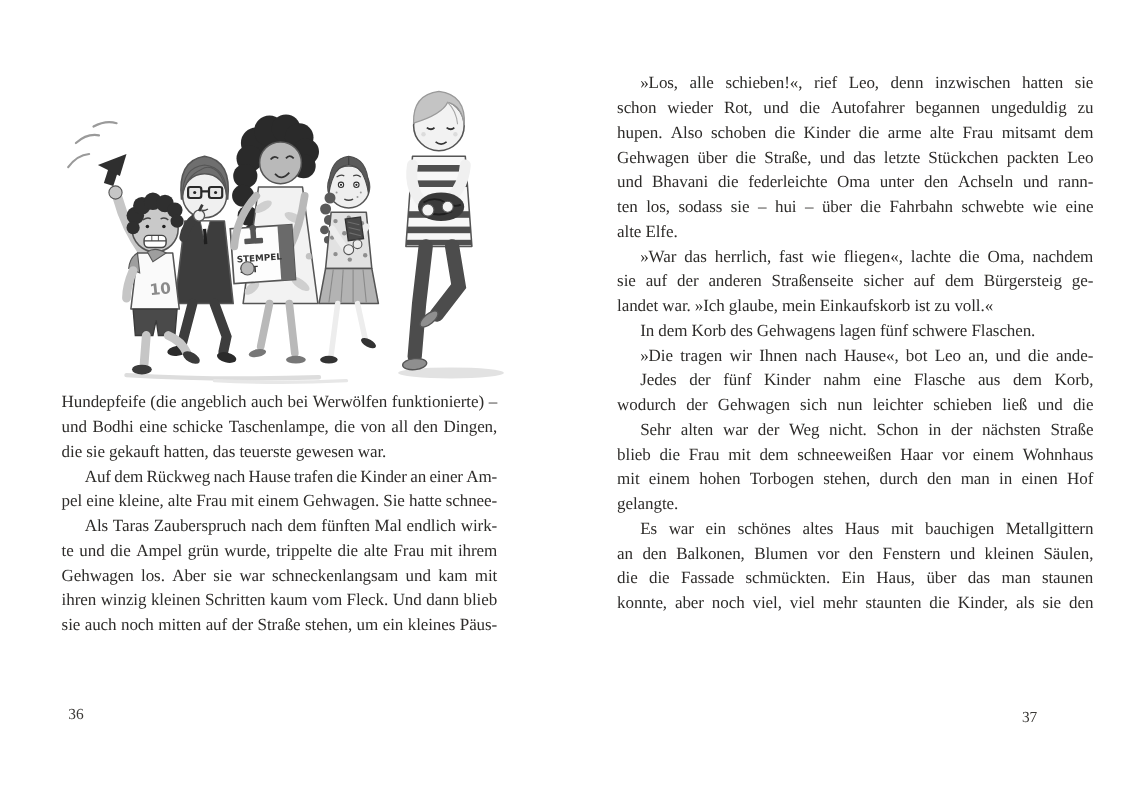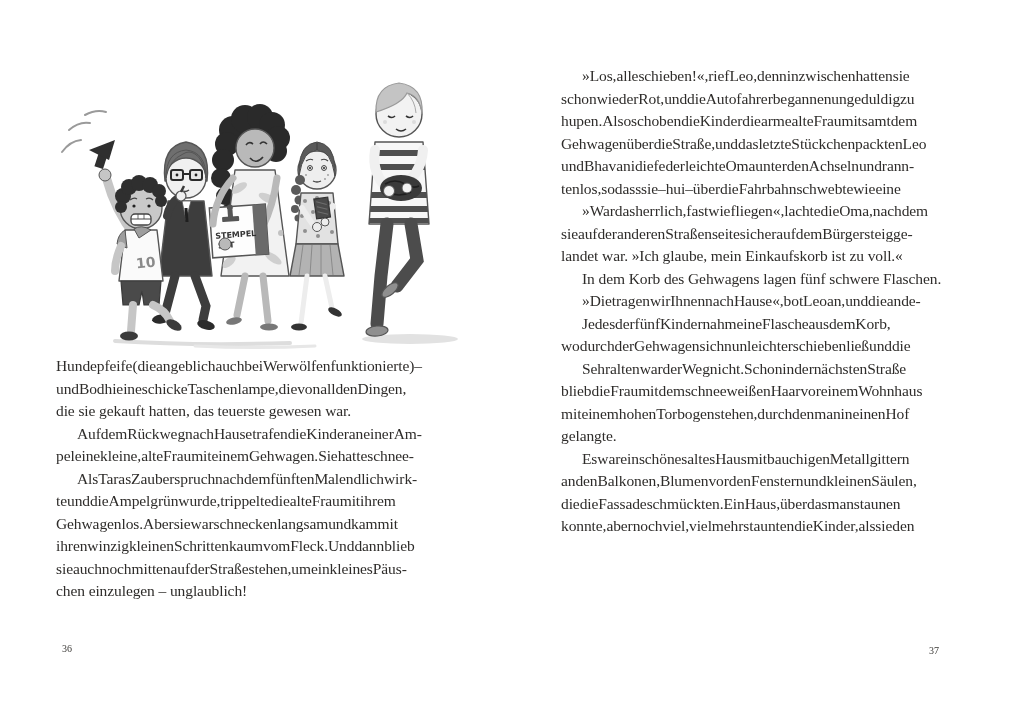--- a/index.html
+++ b/index.html
@@ -8,24 +8,24 @@
     font-family:"Liberation Serif","DejaVu Serif",serif;
     color:#2e2c2a; overflow:hidden;
   }
   .spread { position:relative; width:1020px; height:720px; background:#ffffff; }
 
   .textcol { position:absolute; font-size:15.5px; letter-spacing:-0.1px; }
   #left-text  { left:56px;  top:355px; width:396px; }
   #right-text { left:561px; top:65px;  width:433px; }
 
   .line { height:22.5px; line-height:22.5px; white-space:nowrap; overflow:visible; }
-  .line.just { display:flex; justify-content:flex-start; white-space:normal; }
+  .line.just { display:flex; justify-content:space-between; white-space:normal; }
   .line.indent { padding-left:21px; }
 
-  .pagenum { position:absolute; font-size:10px; color:#3a3835; }
+  .pagenum { position:absolute; font-size:14px; color:#3a3835; }
   #pn-left  { left:62px;  top:643px; }
   #pn-right { left:929px; top:645px; }
 
   #illustration-box { position:absolute; left:55px; top:38px; width:415px; height:314px; }
   svg { display:block; }
   .sketch { stroke:#555; stroke-width:1.4; stroke-linejoin:round; stroke-linecap:round; }
   .svg-label { font-family:"DejaVu Sans",sans-serif; font-weight:bold; }
 </style>
 </head>
 <body>
@@ -359,21 +359,20 @@
         <span>mitten</span>
         <span>auf</span>
         <span>der</span>
         <span>Straße</span>
         <span>stehen,</span>
         <span>um</span>
         <span>ein</span>
         <span>kleines</span>
         <span>Päus-</span>
       </div>
-      <div class="line">chen einzulegen – unglaublich!</div>
     </div>
   <div id="pn-left" class="pagenum">36</div>
 
   <div id="right-text" class="textcol">
       <div class="line indent just">
         <span>»Los,</span>
         <span>alle</span>
         <span>schieben!«,</span>
         <span>rief</span>
         <span>Leo,</span>
@@ -438,20 +437,21 @@
         <span>–</span>
         <span>hui</span>
         <span>–</span>
         <span>über</span>
         <span>die</span>
         <span>Fahrbahn</span>
         <span>schwebte</span>
         <span>wie</span>
         <span>eine</span>
       </div>
+      <div class="line">alte Elfe.</div>
       <div class="line indent just">
         <span>»War</span>
         <span>das</span>
         <span>herrlich,</span>
         <span>fast</span>
         <span>wie</span>
         <span>fliegen«,</span>
         <span>lachte</span>
         <span>die</span>
         <span>Oma,</span>

